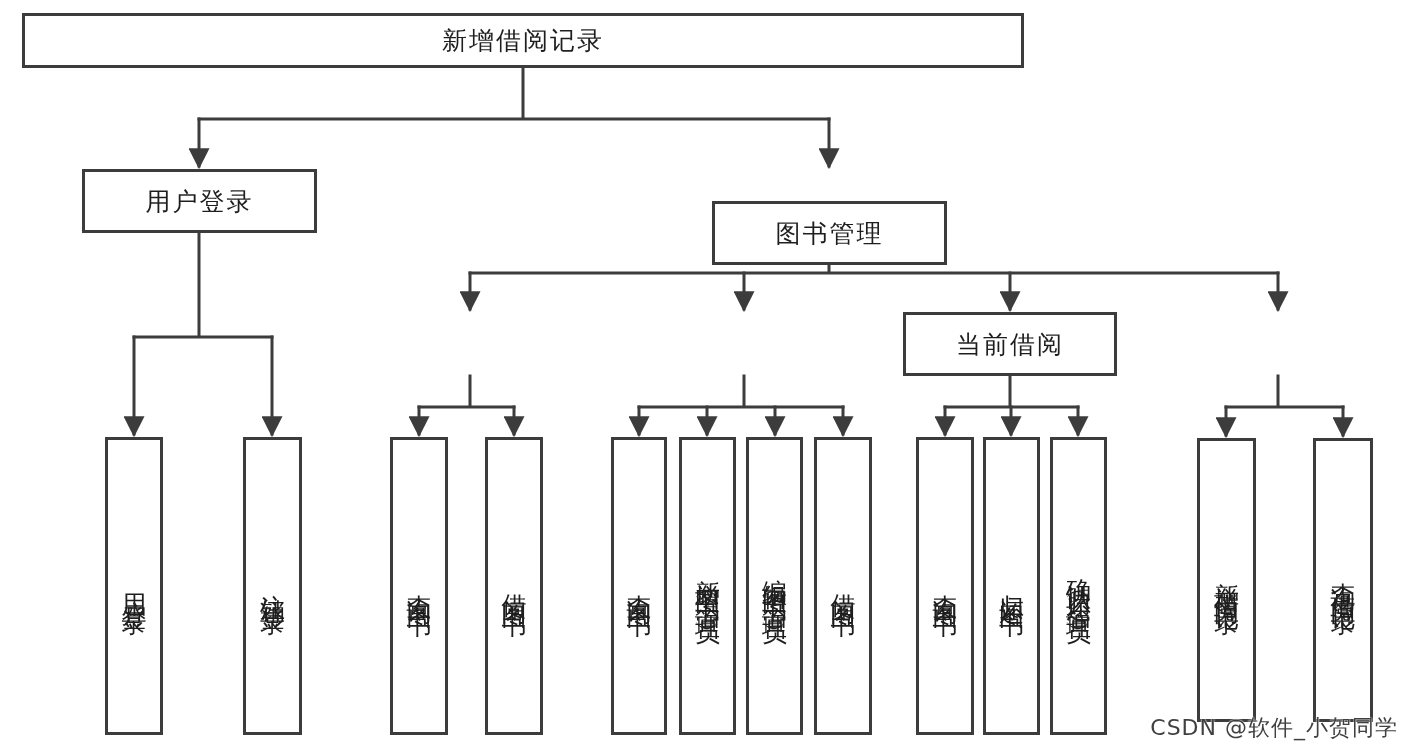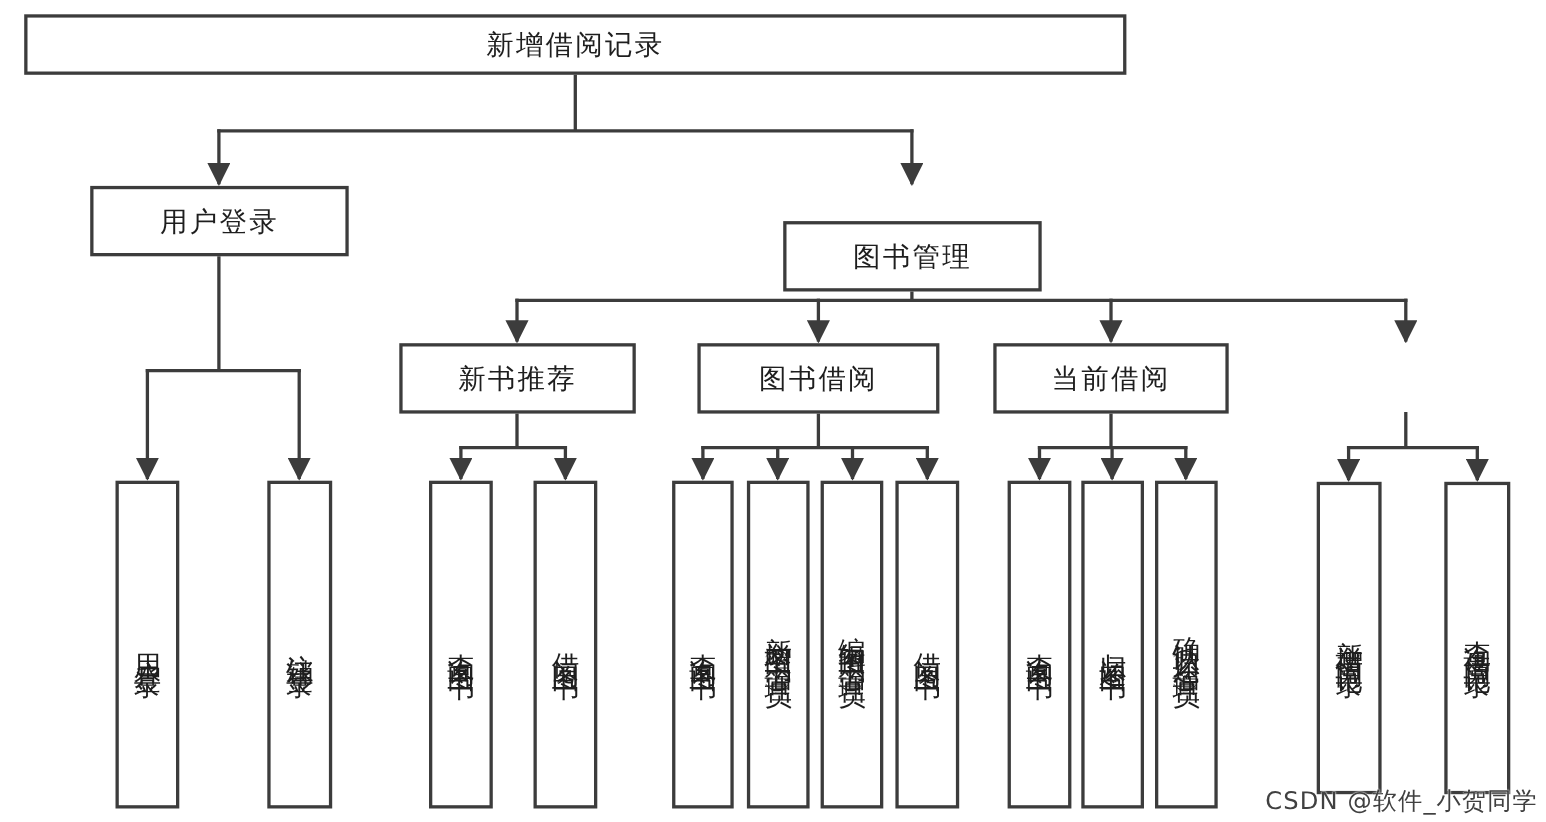--- a/index.html
+++ b/index.html
@@ -95,22 +95,20 @@
       <line x1="1226" y1="407" x2="1226" y2="435" marker-end="url(#arr)"></line>
       <line x1="1343" y1="407" x2="1343" y2="435" marker-end="url(#arr)"></line>
     </g>
   </svg>
 
   <div class="node" style="left:22px; top:13px; width:1002px; height:55px;">新增借阅记录</div>
 
   <div class="node" style="left:82px; top:169px; width:235px; height:64px;">用户登录</div>
   <div class="node" style="left:712px; top:169px; width:235px; height:64px;margin-top:32px;">图书管理</div>
 
-  <div class="node" style="left:363px; top:312px; width:215px; height:64px;">新书推荐</div>
-  <div class="node" style="left:634px; top:312px; width:220px; height:64px;">图书借阅</div>
   <div class="node" style="left:903px; top:312px; width:214px; height:64px;">当前借阅</div>
 
   <div class="node vnode" style="left:105px; top:437px; width:58px; height:298px;">用户登录</div>
   <div class="node vnode" style="left:243px; top:437px; width:59px; height:298px;">注销登录</div>
 
   <div class="node vnode" style="left:390px; top:437px; width:58px; height:298px;">查询图书</div>
   <div class="node vnode" style="left:485px; top:437px; width:58px; height:298px;">借阅图书</div>
 
   <div class="node vnode" style="left:611px; top:437px; width:56px; height:298px;">查询图书</div>
   <div class="node vnode" style="left:679px; top:437px; width:57px; height:298px;">新增图书（管理员）</div>

